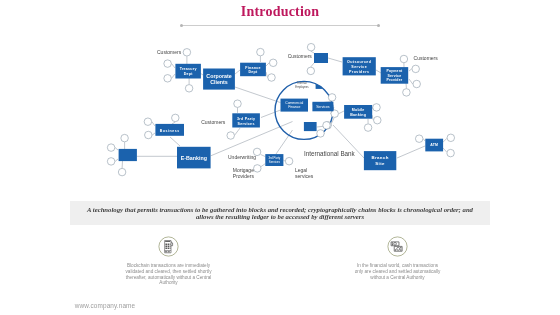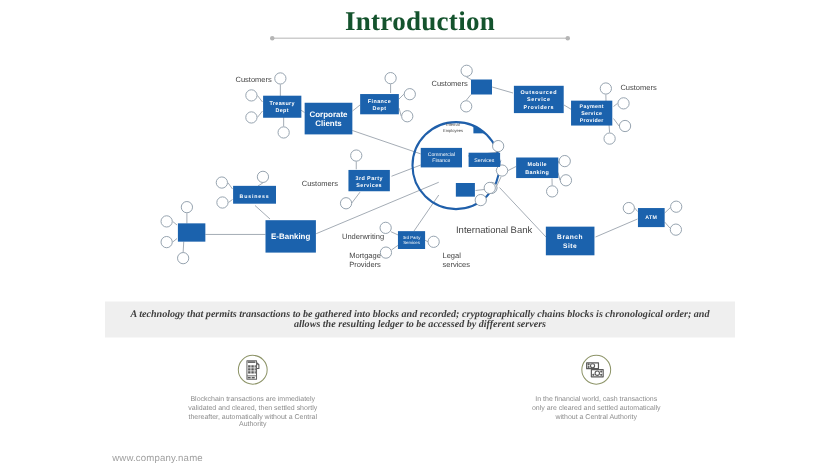--- a/index.html
+++ b/index.html
@@ -1,20 +1,20 @@
 <!DOCTYPE html>
 <html><head>
 <meta charset="utf-8">
 <style>
   html,body{margin:0;padding:0;}
   body{width:560px;height:315px;background:#ffffff;overflow:hidden;
        font-family:"Liberation Sans",sans-serif;}
   .slide{position:relative;width:560px;height:315px;background:#fff;}
   .title{position:absolute;left:130px;top:4px;width:300px;text-align:center;
-         font-family:"Liberation Serif",serif;font-weight:bold;font-size:18px;color:#14532d;
+         font-family:"Liberation Serif",serif;font-weight:bold;font-size:14px;color:#be185d;
          letter-spacing:.2px;}
   .title-rule{position:absolute;left:181px;top:25px;width:197px;height:1px;background:#cdcdcd;}
   .rule-dot{position:absolute;width:3px;height:3px;border-radius:50%;background:#b5b5b5;top:24px;}
   .band{position:absolute;left:70px;top:201px;width:420px;height:24px;background:#efefef;}
   .band p{margin:0;padding:5px 0 0;text-align:center;
           font-family:"Liberation Serif",serif;font-style:italic;font-weight:bold;
           font-size:6.72px;line-height:7.3px;color:#3d3d3d;white-space:nowrap;}
   .footer{position:absolute;left:74.8px;top:302px;font-size:6.4px;color:#9e9e9e;letter-spacing:.12px;}
   .bullet{position:absolute;top:236px;width:190px;text-align:center;}
   .ic{width:21px;height:21px;margin:0 auto;}

